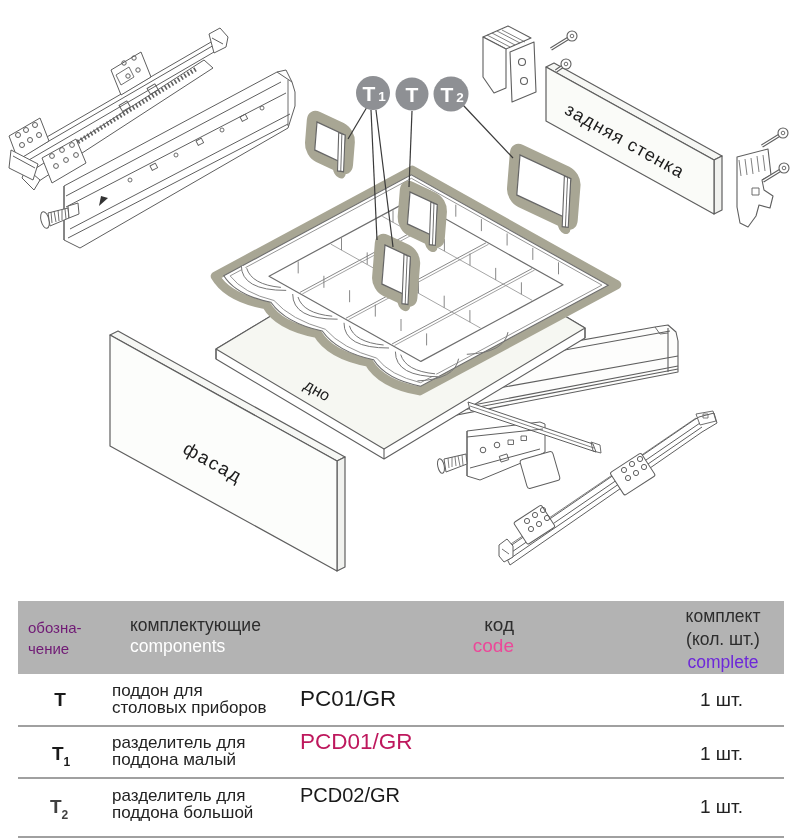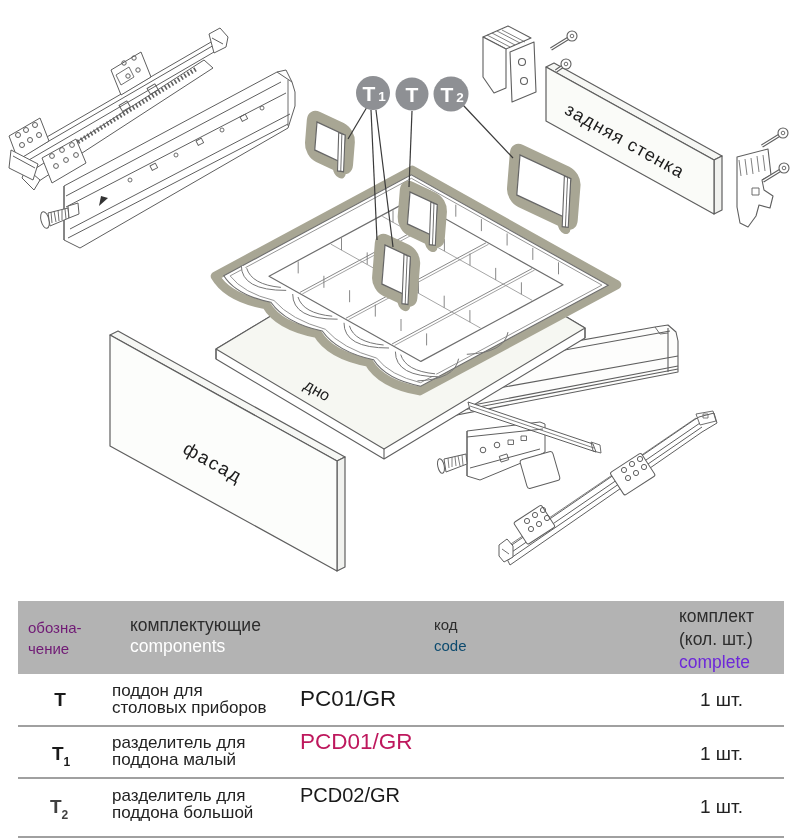--- a/index.html
+++ b/index.html
@@ -264,22 +264,22 @@
 <circle cx="412" cy="94" r="16.5" fill="#8e9094"></circle>
 <text x="412" y="101.5" font-size="21" font-weight="bold" fill="#ffffff" text-anchor="middle">T</text>
 <circle cx="451" cy="94" r="17.5" fill="#8e9094"></circle>
 <text x="447" y="101.5" font-size="21" font-weight="bold" fill="#ffffff" text-anchor="middle">T</text>
 <text x="460" y="102" font-size="13.5" font-weight="bold" fill="#ffffff" text-anchor="middle">2</text>
 </svg>
 
 <div class="abs" style="left:18px;top:601px;width:766px;height:73px;background:#b3b3b3"></div>
 <div class="abs" style="left:28px;top:617px;font-size:15px;line-height:21px;color:#701a75">обозна-<br>чение</div>
 <div class="abs" style="left:130px;top:615px;width:134px;text-align:left;font-size:17.5px;line-height:20.5px;color:#2d2d2d">комплектующие<br><span style="color:#ffffff">components</span></div>
-<div class="abs" style="left:434px;top:615px;width:80px;text-align:left;font-size:15px;line-height:20.5px;color:#2d2d2d">код<br><span style="color:#0c4a6e">code</span></div>
-<div class="abs" style="left:679px;top:605px;width:88px;font-size:17.5px;line-height:23px;color:#2d2d2d">комплект<br>(кол. шт.)<br><span style="color:#6d28d9">complete</span></div>
+<div class="abs" style="left:434px;top:615px;width:80px;text-align:right;font-size:19px;line-height:20.5px;color:#2d2d2d">код<br><span style="color:#ec4899">code</span></div>
+<div class="abs" style="left:679px;top:605px;width:88px;text-align:center;font-size:17.5px;line-height:23px;color:#2d2d2d">комплект<br>(кол. шт.)<br><span style="color:#6d28d9">complete</span></div>
 
 <div class="abs" style="left:44px;top:690px;width:32px;text-align:center;font-size:19px;line-height:19px;font-weight:bold;color:#1a1a1a">Т</div>
 <div class="abs" style="left:112px;top:683px;font-size:17px;line-height:16.5px;color:#222222">поддон для<br>столовых приборов</div>
 <div class="abs" style="left:300px;top:688px;font-size:22.5px;line-height:22px;color:#1a1a1a">PC01/GR</div>
 <div class="abs" style="left:700px;top:690px;font-size:19px;line-height:19px;color:#222222">1 шт.</div>
 <div class="abs" style="left:18px;top:725px;width:766px;height:2px;background:#a0a0a0"></div>
 
 <div class="abs" style="left:52px;top:744px;font-size:19px;line-height:19px;font-weight:bold;color:#1a1a1a">Т<span style="font-size:12px;vertical-align:-6px">1</span></div>
 <div class="abs" style="left:112px;top:735px;font-size:17px;line-height:16.5px;color:#222222">разделитель для<br>поддона малый</div>
 <div class="abs" style="left:300px;top:731px;font-size:22.5px;line-height:22px;color:#be185d">PCD01/GR</div>

